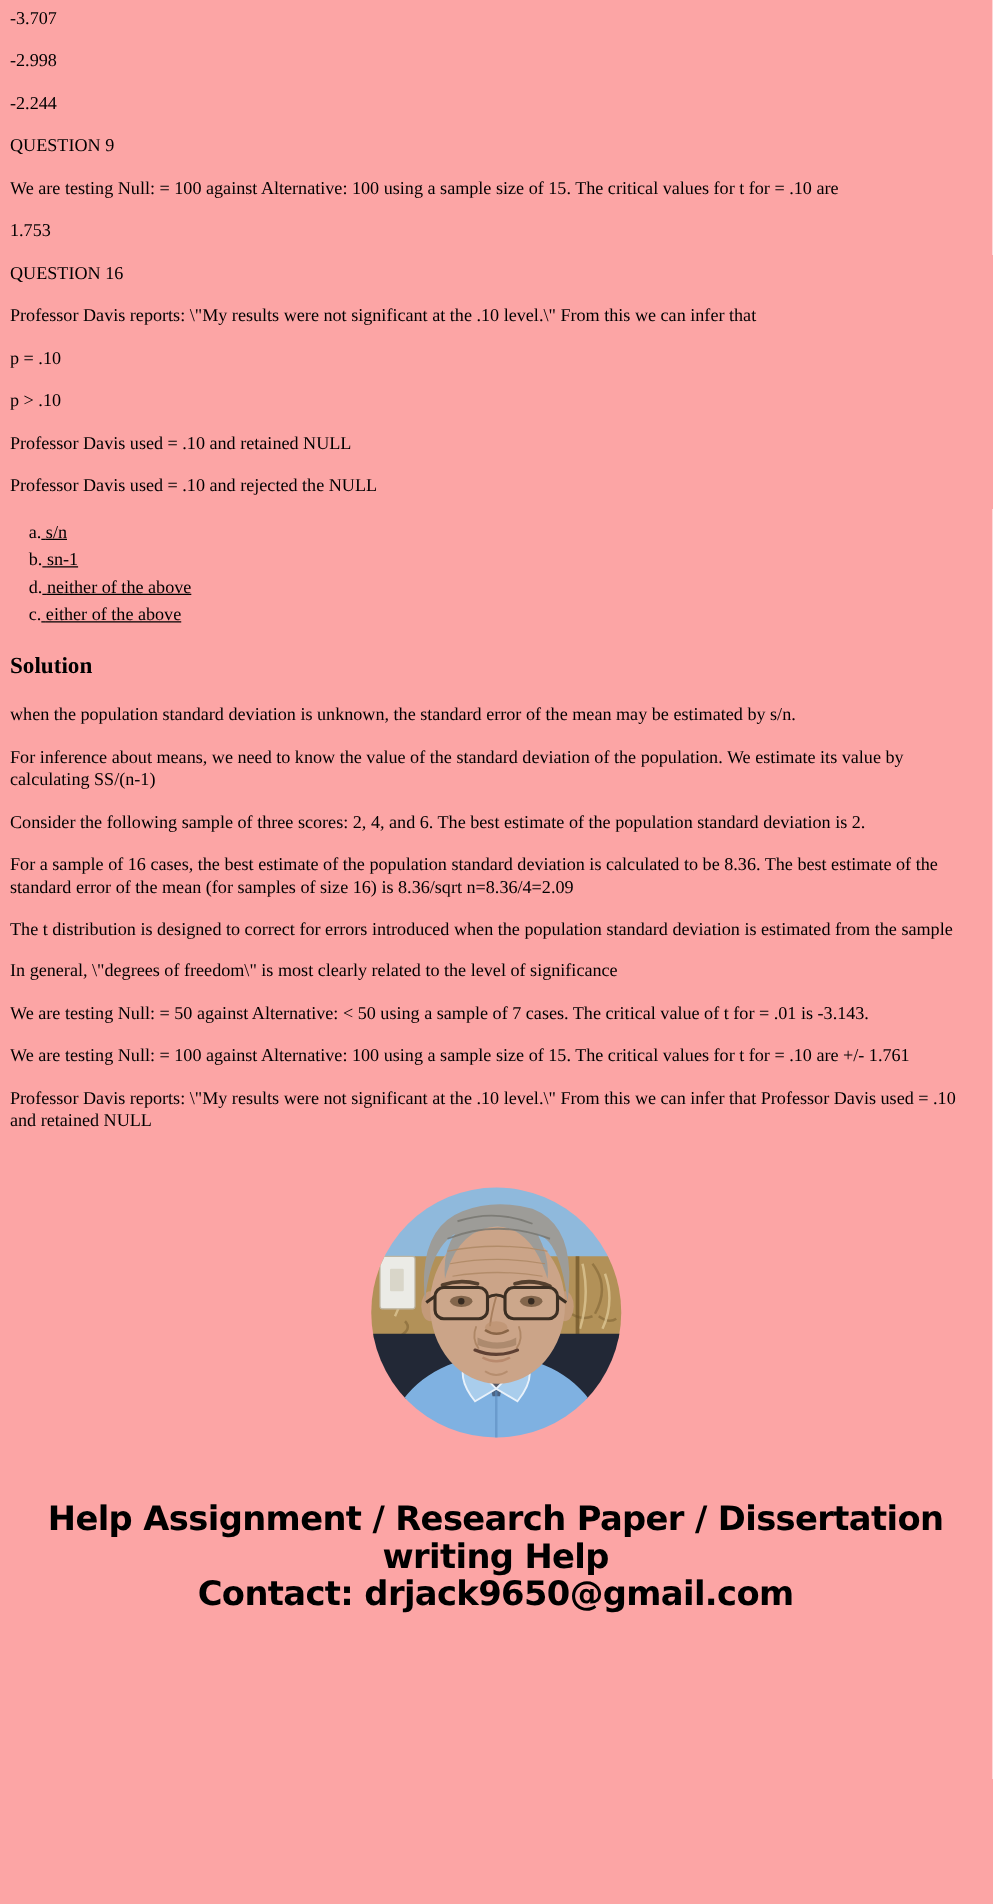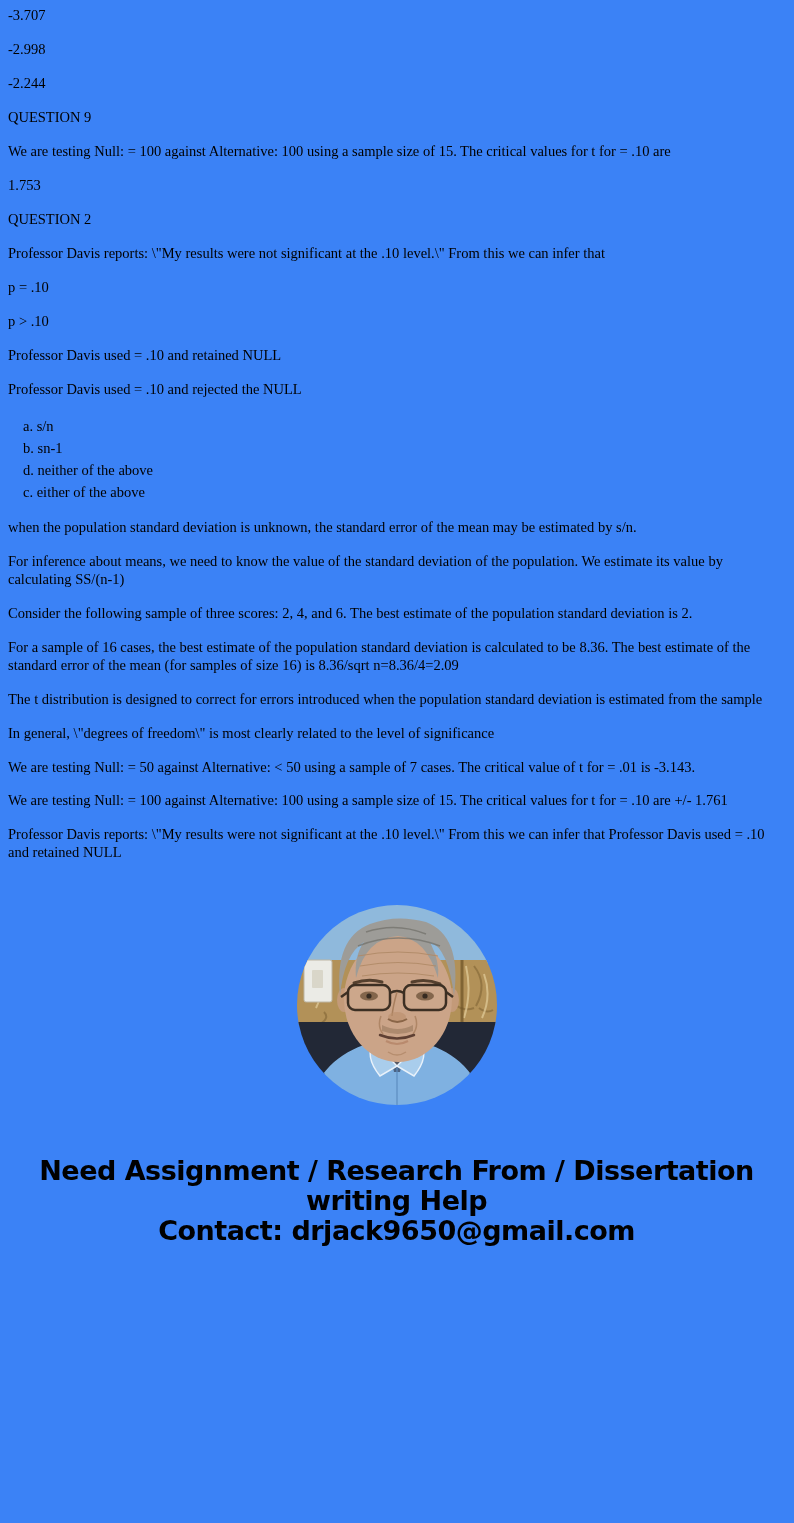--- a/index.html
+++ b/index.html
@@ -1,26 +1,26 @@
 <!DOCTYPE html>
 <html><head>
 <meta charset="utf-8">
 <style>
   html,body{margin:0;padding:0;background:#ffffff;}
   .page{
     width:794px;height:1523px;box-sizing:border-box;
-    padding:7px 9px 0 8px;overflow:hidden;background:#3b82f6;
+    padding:7px 9px 0 8px;overflow:hidden;background:#fca5a5;
     font-family:"Liberation Serif",serif;font-size:14.5px;line-height:1.24;color:#000;
   }
   .page p{margin:16px 0;}
   .page > p:first-child{margin-top:0;}
   .bold{font-weight:normal;}
   .gap-top{margin-top:50px;}
   ol.choices{list-style:none;margin:16px 0;padding:0 0 0 15px;}
-  ol.choices li{line-height:1.52;}
+  ol.choices li{line-height:1.52;text-decoration:underline;}
   ol.choices .marker{display:inline-block;}
   h3.solution-heading{font-size:18.5px;line-height:1.24;margin:19px 0;font-weight:bold;}
   .photo-wrap{width:202px;height:202px;margin:42px auto 0;border-radius:50%;overflow:hidden;}
   .photo-wrap svg{display:block;}
   .footer{
     margin-top:50px;text-align:center;
     font-family:"DejaVu Sans",sans-serif;font-weight:bold;
     font-size:27px;line-height:30px;letter-spacing:-0.5px;color:#000;
   }
 </style>
@@ -30,34 +30,35 @@
 <div class="page">
 
   <p>-3.707</p>
   <p>-2.998</p>
   <p>-2.244</p>
 
   <p>QUESTION 9</p>
   <p class="bold">We are testing Null: = 100 against Alternative: 100 using a sample size of 15. The critical values for t for = .10 are</p>
   <p>1.753</p>
 
-  <p class="gap-top">QUESTION 2</p>
+  <p class="gap-top">QUESTION 16</p>
   <p class="bold">Professor Davis reports: \"My results were not significant at the .10 level.\" From this we can infer that</p>
   <p>p = .10</p>
   <p>p &gt; .10</p>
   <p>Professor Davis used = .10 and retained NULL</p>
   <p>Professor Davis used = .10 and rejected the NULL</p>
 
   <ol class="choices">
     <li><span class="marker">a.</span> <span>s/n</span></li>
     <li><span class="marker">b.</span> <span>sn-1</span></li>
     <li><span class="marker">d.</span> <span>neither of the above</span></li>
     <li><span class="marker">c.</span> <span>either of the above</span></li>
   </ol>
 
+  <h3 class="solution-heading">Solution</h3>
 
   <p><span class="bold">when the population standard deviation is unknown, the standard error of the mean may be estimated by</span> <span>s/n.</span></p>
   <p><span class="bold">For inference about means, we need to know the value of the standard deviation of the population. We estimate its value by calculating</span> <span>SS/(n-1)</span></p>
   <p><span class="bold">Consider the following sample of three scores: 2, 4, and 6. The best estimate of the population standard deviation is 2.</span> <span></span></p>
   <p><span class="bold">For a sample of 16 cases, the best estimate of the population standard deviation is calculated to be 8.36. The best estimate of the standard error of the mean (for samples of size 16) is 8.36/sqrt n=8.36/4=2.09</span> <span></span></p>
   <p><span class="bold">The t distribution is designed to correct for errors introduced when</span> <span>the population standard deviation is estimated from the sample</span></p>
   <p><span class="bold">In general, \"degrees of freedom\" is most clearly related to the</span> <span>level of significance</span></p>
   <p><span class="bold">We are testing Null: = 50 against Alternative: &lt; 50 using a sample of 7 cases. The critical value of t for = .01 is -3.143.</span> <span></span></p>
   <p><span class="bold">We are testing Null: = 100 against Alternative: 100 using a sample size of 15. The critical values for t for = .10 are</span> <span>+/- 1.761</span></p>
   <p><span class="bold">Professor Davis reports: \"My results were not significant at the .10 level.\" From this we can infer that</span> <span>Professor Davis used = .10 and retained NULL</span></p>
@@ -151,18 +152,18 @@
 
         <path d="M86,121 q16,8 31,0 l0,6 q-15,6 -31,0 Z" fill="#8a6a4f" opacity="0.45"></path>
         <path d="M84,131 q17,7 34,0" stroke="#5f4033" stroke-width="2.5" fill="none" stroke-linecap="round"></path>
         <path d="M90,137 q11,6 22,0" stroke="#b07f63" stroke-width="2" fill="none" opacity="0.7"></path>
         <path d="M92,148 q9,6 18,0" stroke="#a87f5e" stroke-width="1.5" fill="none" opacity="0.6"></path>
       </g>
     </svg>
   </div>
 
   <div class="footer">
-    <div>Need Assignment / Research From / Dissertation</div>
+    <div>Help Assignment / Research Paper / Dissertation</div>
     <div>writing Help</div>
     <div>Contact: drjack9650@gmail.com</div>
   </div>
 
 </div>
 
 </body></html>

